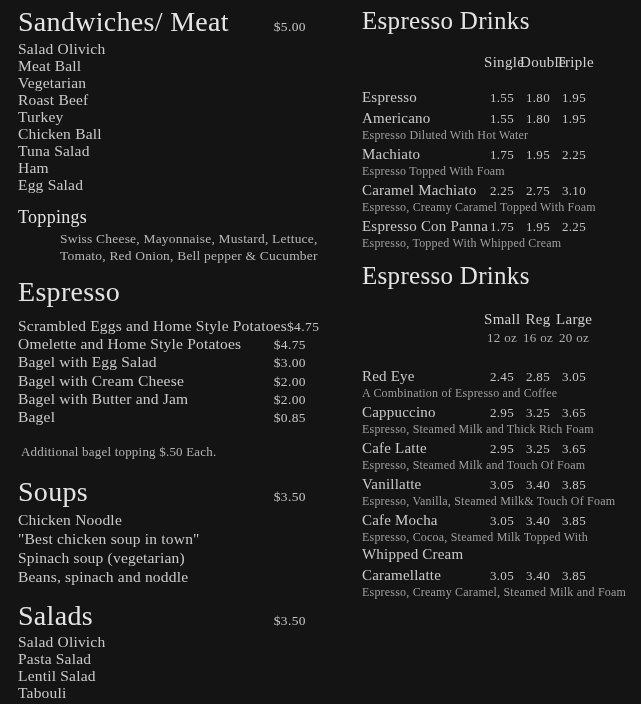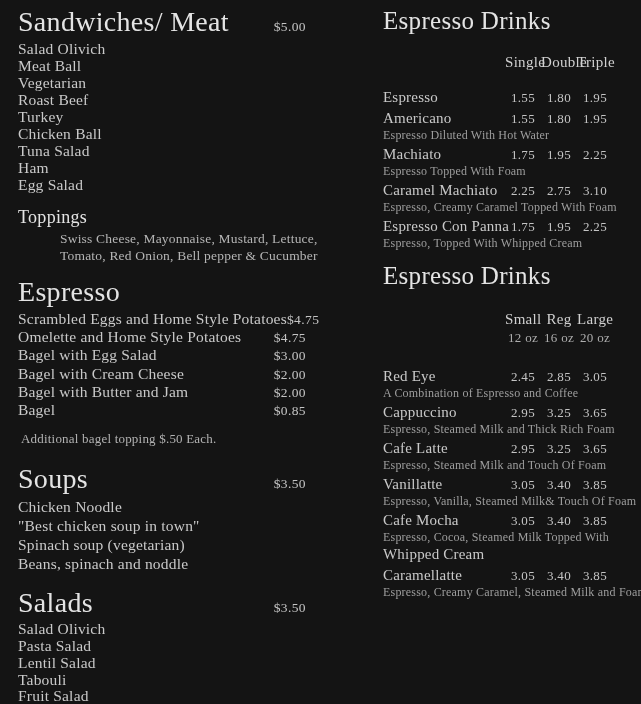--- a/index.html
+++ b/index.html
@@ -16,45 +16,45 @@
     background:var(--background);
     font-family:"Liberation Serif", serif;
     color:var(--item);
     overflow:hidden;
     position:relative;
   }
   #menu{position:absolute;inset:0;}
 
   .col{position:absolute;top:6px;}
   .col-left{left:18px;width:288px;}
-  .col-right{left:383px;width:248px;}
+  .col-right{left:362px;width:248px;}
 
   
   .sec-head{display:flex;justify-content:space-between;align-items:baseline;}
   .big-title{
     font-size:28px;line-height:32px;font-weight:400;
     color:var(--heading);letter-spacing:.3px;white-space:nowrap;
   }
   .head-price{font-size:13.5px;color:var(--price);letter-spacing:.4px;}
   .mid-title{font-size:18px;line-height:20px;font-weight:400;color:var(--heading);letter-spacing:.3px;}
 
   .items{margin-top:2px;}
   .item{font-size:15.5px;line-height:17px;color:var(--item);white-space:nowrap;letter-spacing:.2px;}
   .sec-soups .item{line-height:19px;}
   .sec-salads .item{line-height:16.8px;}
 
   .sec-toppings{margin-top:14px;}
   .top-lines{margin-top:3px;margin-left:42px;}
   .top-line{font-size:13.5px;line-height:17px;color:#b5b5b5;white-space:nowrap;letter-spacing:.2px;}
 
   .sec-breakfast{margin-top:12px;}
-  .b-rows{margin-top:2px;}
+  .b-rows{margin-top:9px;}
   .b-row{display:flex;justify-content:space-between;align-items:baseline;font-size:15.5px;line-height:17.2px;white-space:nowrap;letter-spacing:.2px;}
   .b-price{font-size:13.5px;color:var(--price);letter-spacing:.4px;}
-  .note{font-size:13px;line-height:16px;color:#b2b2b2;margin-top:12px;padding-left:3px;letter-spacing:.2px;}
+  .note{font-size:13px;line-height:16px;color:#b2b2b2;margin-top:18px;padding-left:3px;letter-spacing:.2px;}
 
   .sec-soups{margin-top:16px;}
   .sec-salads{margin-top:14px;}
 
   
   .r-title{font-size:25px;line-height:30px;font-weight:400;color:var(--heading);letter-spacing:.3px;white-space:nowrap;}
 
   .p-line{display:grid;grid-template-columns:122px 36px 36px 36px;align-items:baseline;}
   .p-name{font-size:15px;line-height:19px;color:var(--item);white-space:nowrap;letter-spacing:.2px;}
   .p-val{font-size:13px;color:var(--price);text-align:center;letter-spacing:.3px;white-space:nowrap;}

